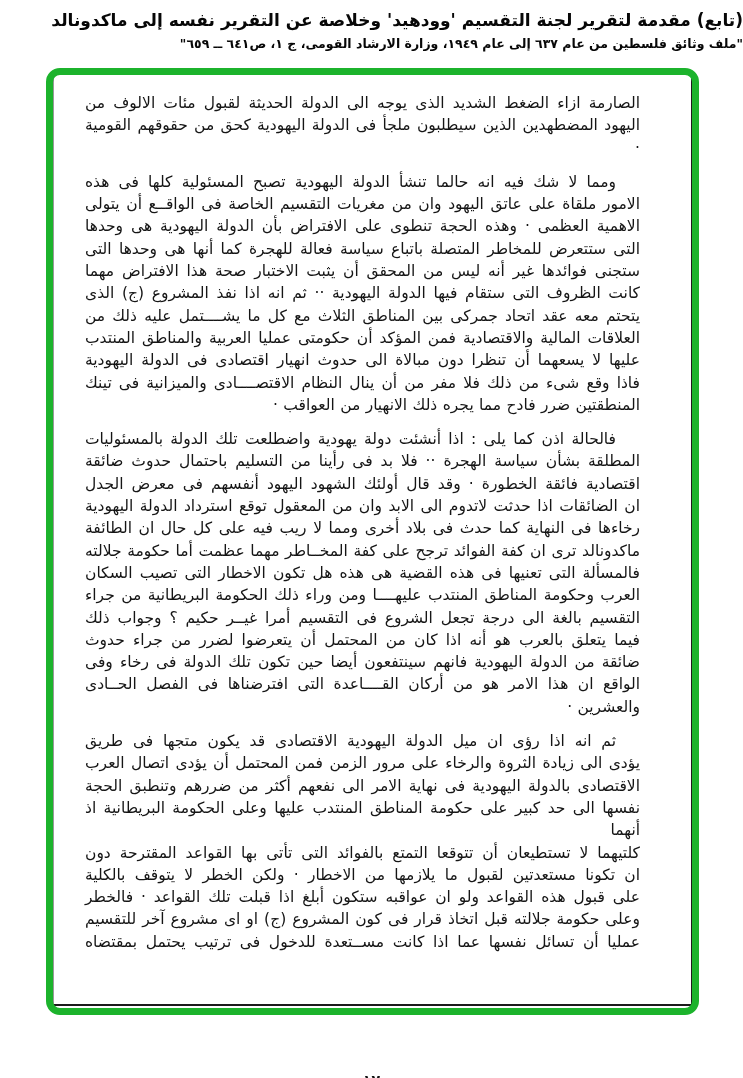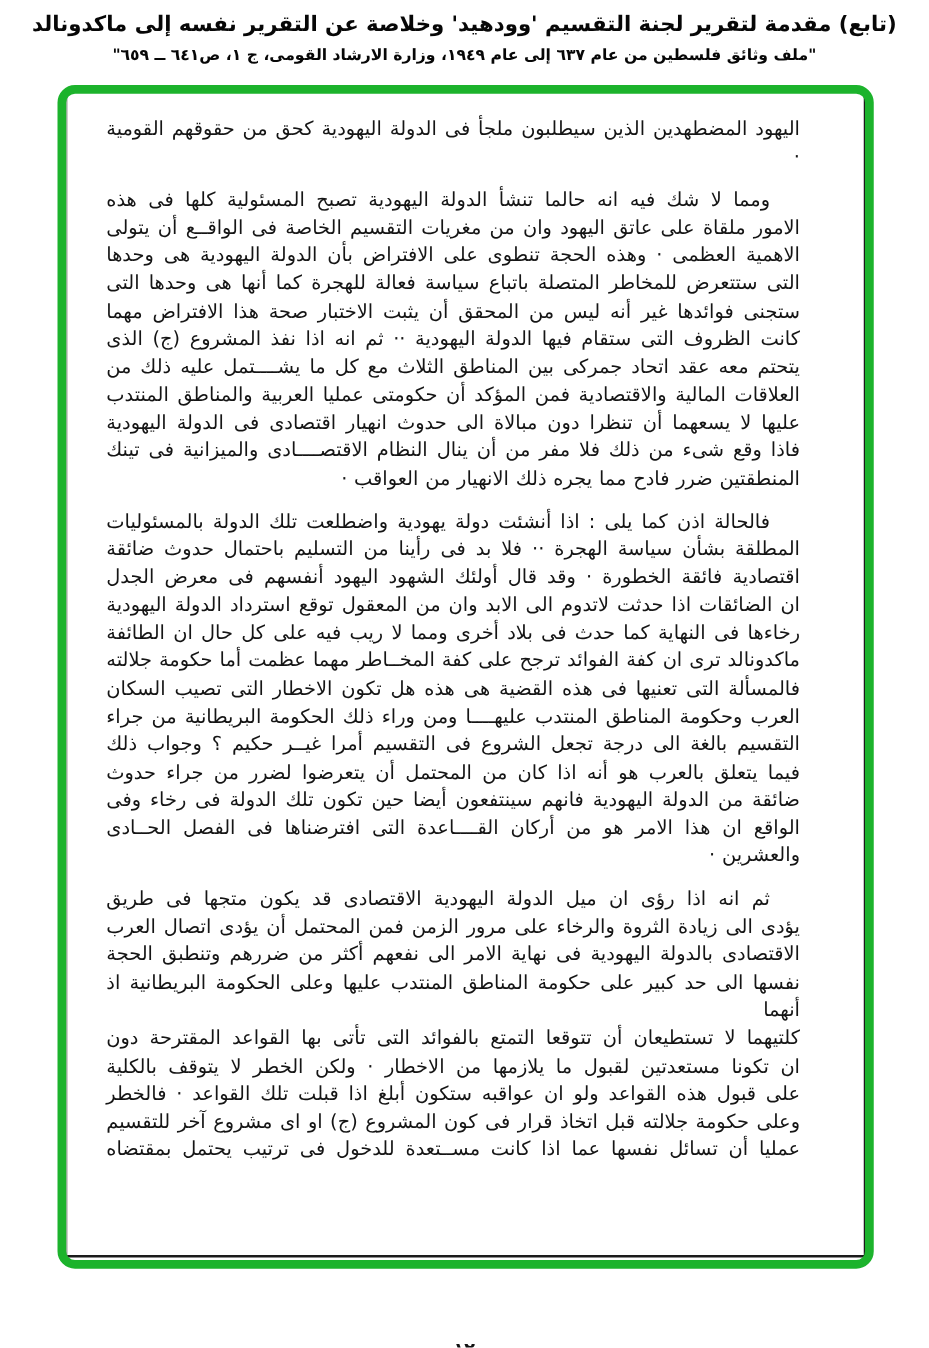--- a/index.html
+++ b/index.html
@@ -5,21 +5,21 @@
   :root{
     --green:#1cb32c;
     --ink:#151515;
   }
   html,body{margin:0;padding:0;background:#ffffff;}
   body{
     width:743px;height:1078px;position:relative;overflow:hidden;
     font-family:"DejaVu Sans", sans-serif;color:var(--ink);
   }
   
-  .doc-header{position:absolute;top:9px;left:0;width:743px;text-align:center;direction:rtl;}
+  .doc-header{position:absolute;top:9px;left:0;width:743px;direction:rtl;}
   .doc-header .title{
     font-size:17px;font-weight:bold;color:#070707;line-height:22px;
     letter-spacing:-0.2px;
   }
   .doc-header .source{
     font-size:12.5px;font-weight:bold;color:#070707;margin-top:5px;line-height:16px;
   }
   
   .scan-frame{
     position:absolute;left:53px;top:72px;width:637px;height:931px;
@@ -60,20 +60,21 @@
   <div class="title">(تابع) مقدمة لتقرير لجنة التقسيم 'وودهيد' وخلاصة عن التقرير نفسه إلى ماكدونالد</div>
   <div class="source">"ملف وثائق فلسطين من عام ٦٣٧ إلى عام ١٩٤٩، وزارة الارشاد القومى، ج ١، ص٦٤١ ــ ٦٥٩"</div>
 </div>
 
 <div class="scan-frame"></div>
 
 <div class="highlight-frame"></div>
 
 <div class="text-block">
     <div class="para">
+      <div class="tline">الصارمة ازاء الضغط الشديد الذى يوجه الى الدولة الحديثة لقبول مئات الالوف من</div>
       <div class="tline endline">اليهود المضطهدين الذين سيطلبون ملجأ فى الدولة اليهودية كحق من حقوقهم القومية ·</div>
     </div>
     <div class="para indent">
       <div class="tline">ومما لا شك فيه انه حالما تنشأ الدولة اليهودية تصبح المسئولية كلها فى هذه</div>
       <div class="tline">الامور ملقاة على عاتق اليهود وان من مغريات التقسيم الخاصة فى الواقــع أن يتولى</div>
       <div class="tline">الاهمية العظمى · وهذه الحجة تنطوى على الافتراض بأن الدولة اليهودية هى وحدها</div>
       <div class="tline">التى ستتعرض للمخاطر المتصلة باتباع سياسة فعالة للهجرة كما أنها هى وحدها التى</div>
       <div class="tline">ستجنى فوائدها غير أنه ليس من المحقق أن يثبت الاختبار صحة هذا الافتراض مهما</div>
       <div class="tline">كانت الظروف التى ستقام فيها الدولة اليهودية ·· ثم انه اذا نفذ المشروع (ج) الذى</div>
       <div class="tline">يتحتم معه عقد اتحاد جمركى بين المناطق الثلاث مع كل ما يشــــتمل عليه ذلك من</div>

